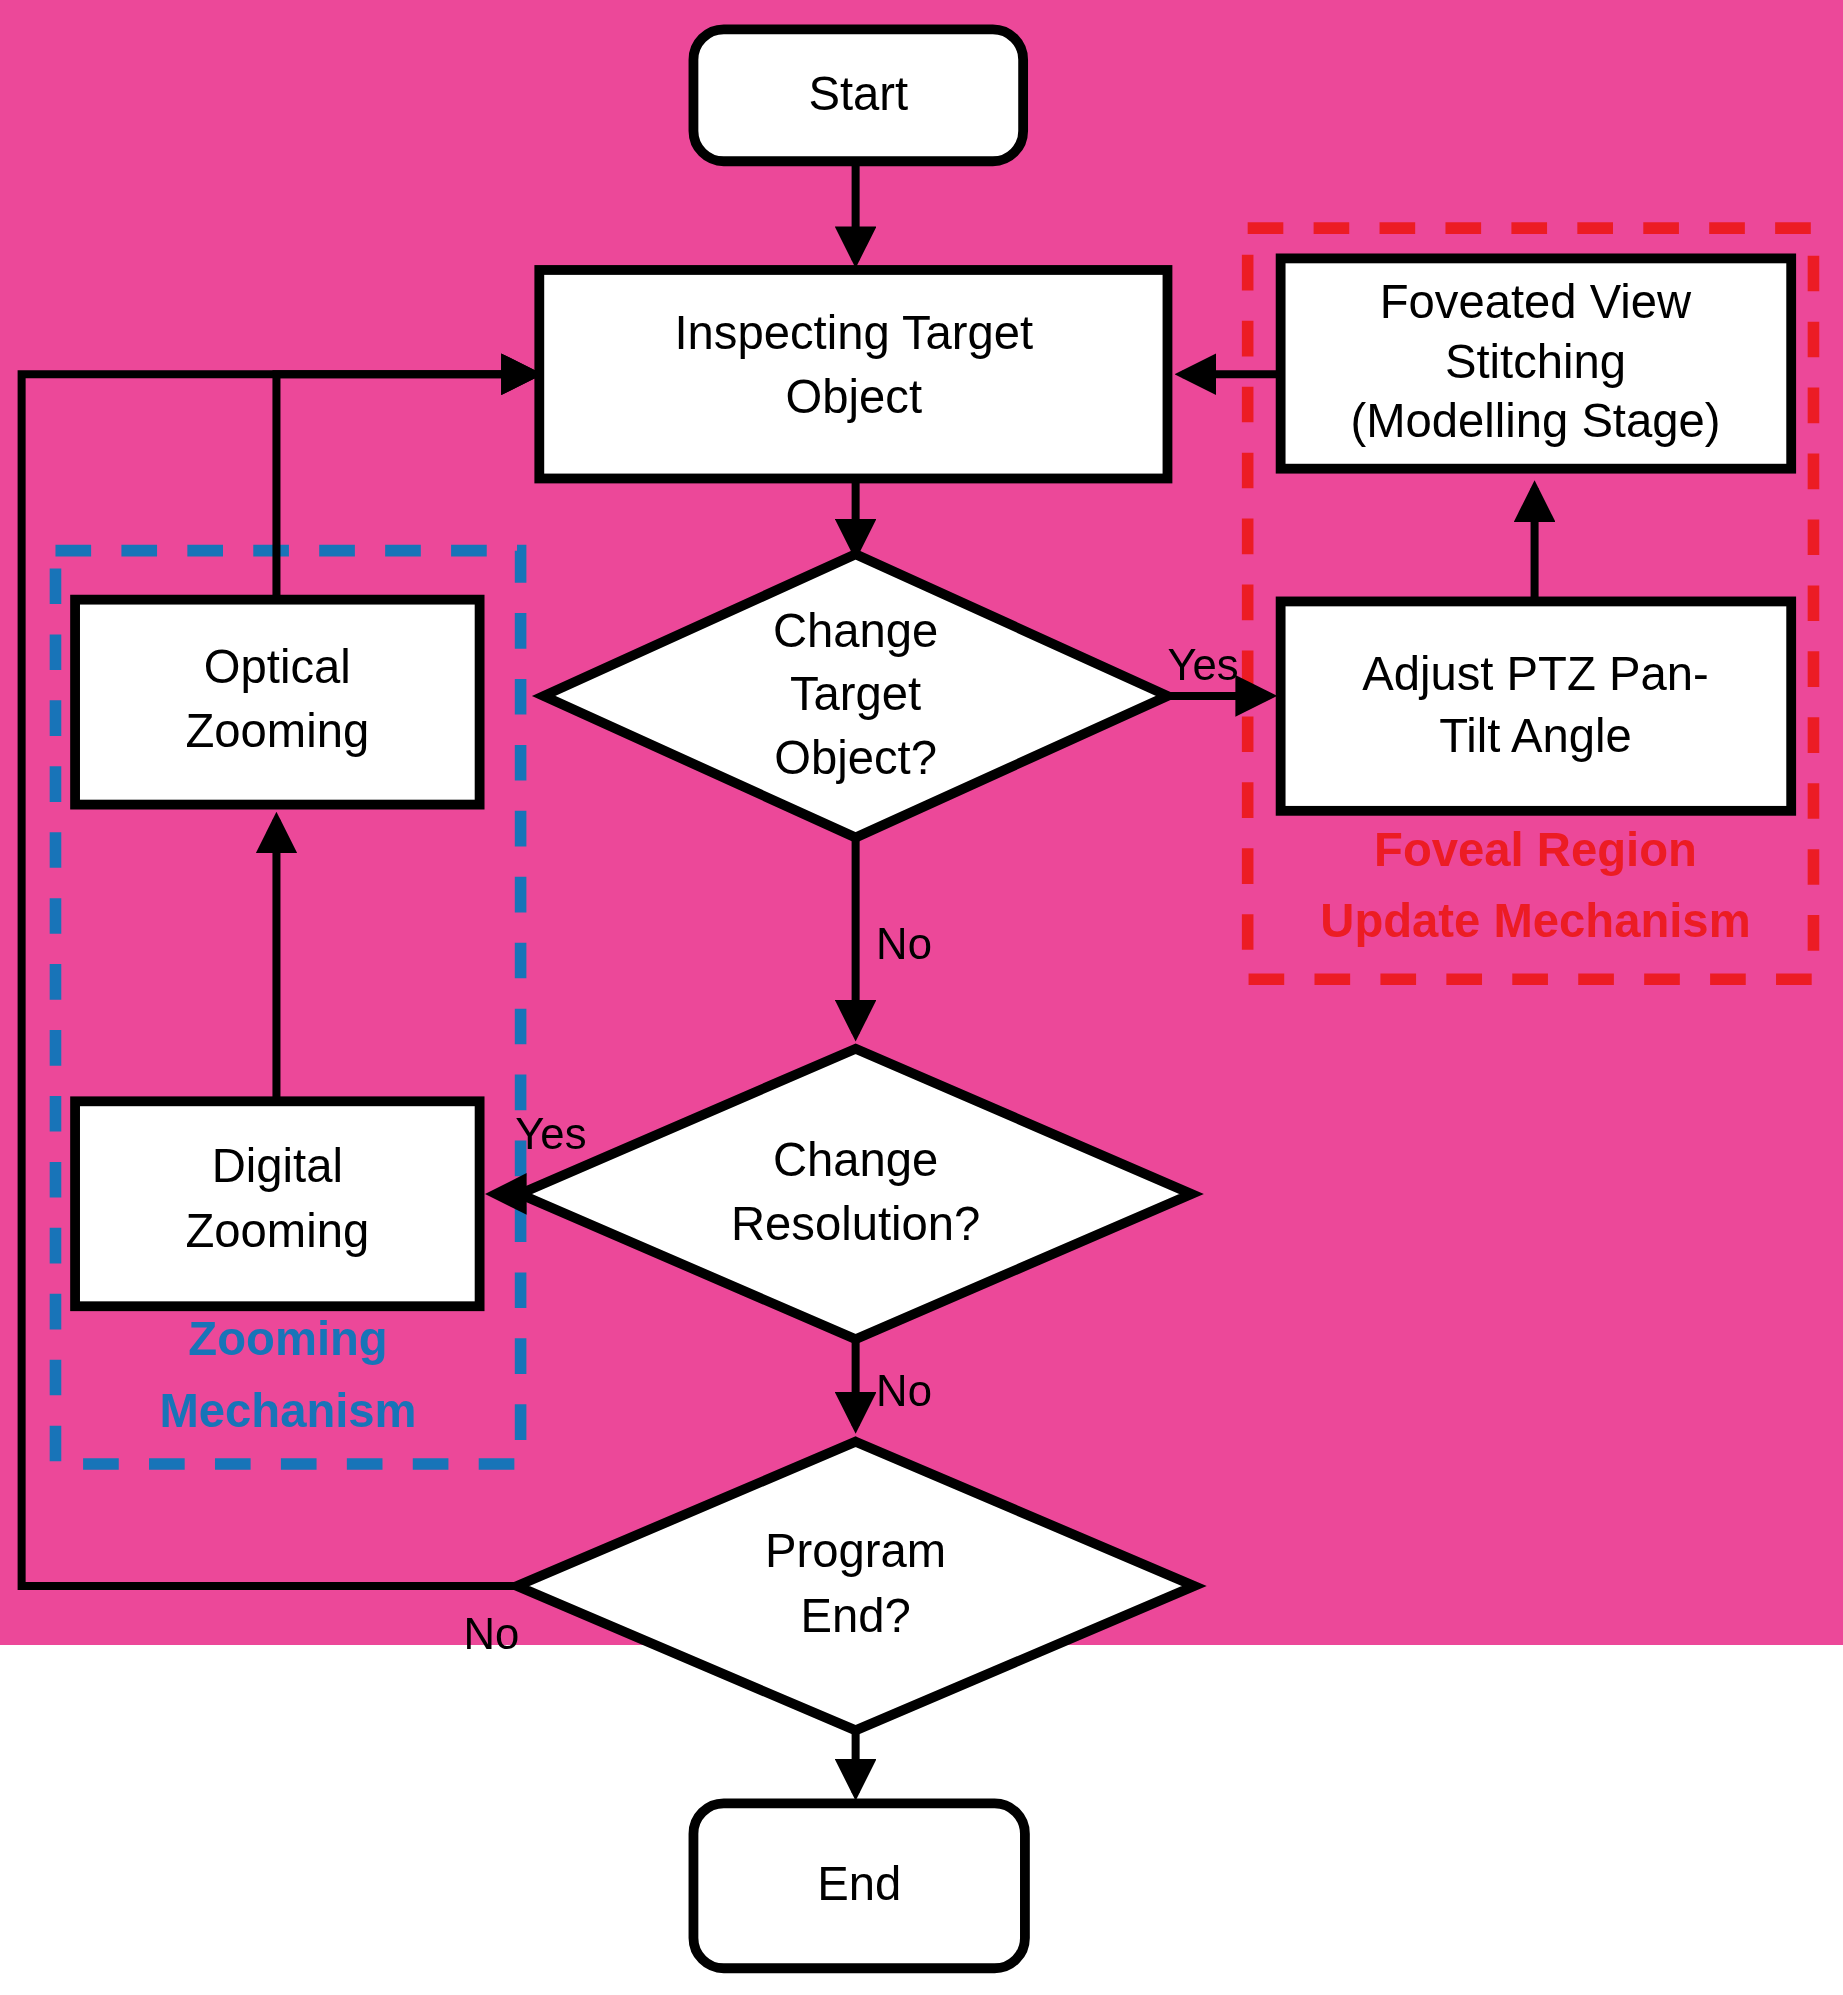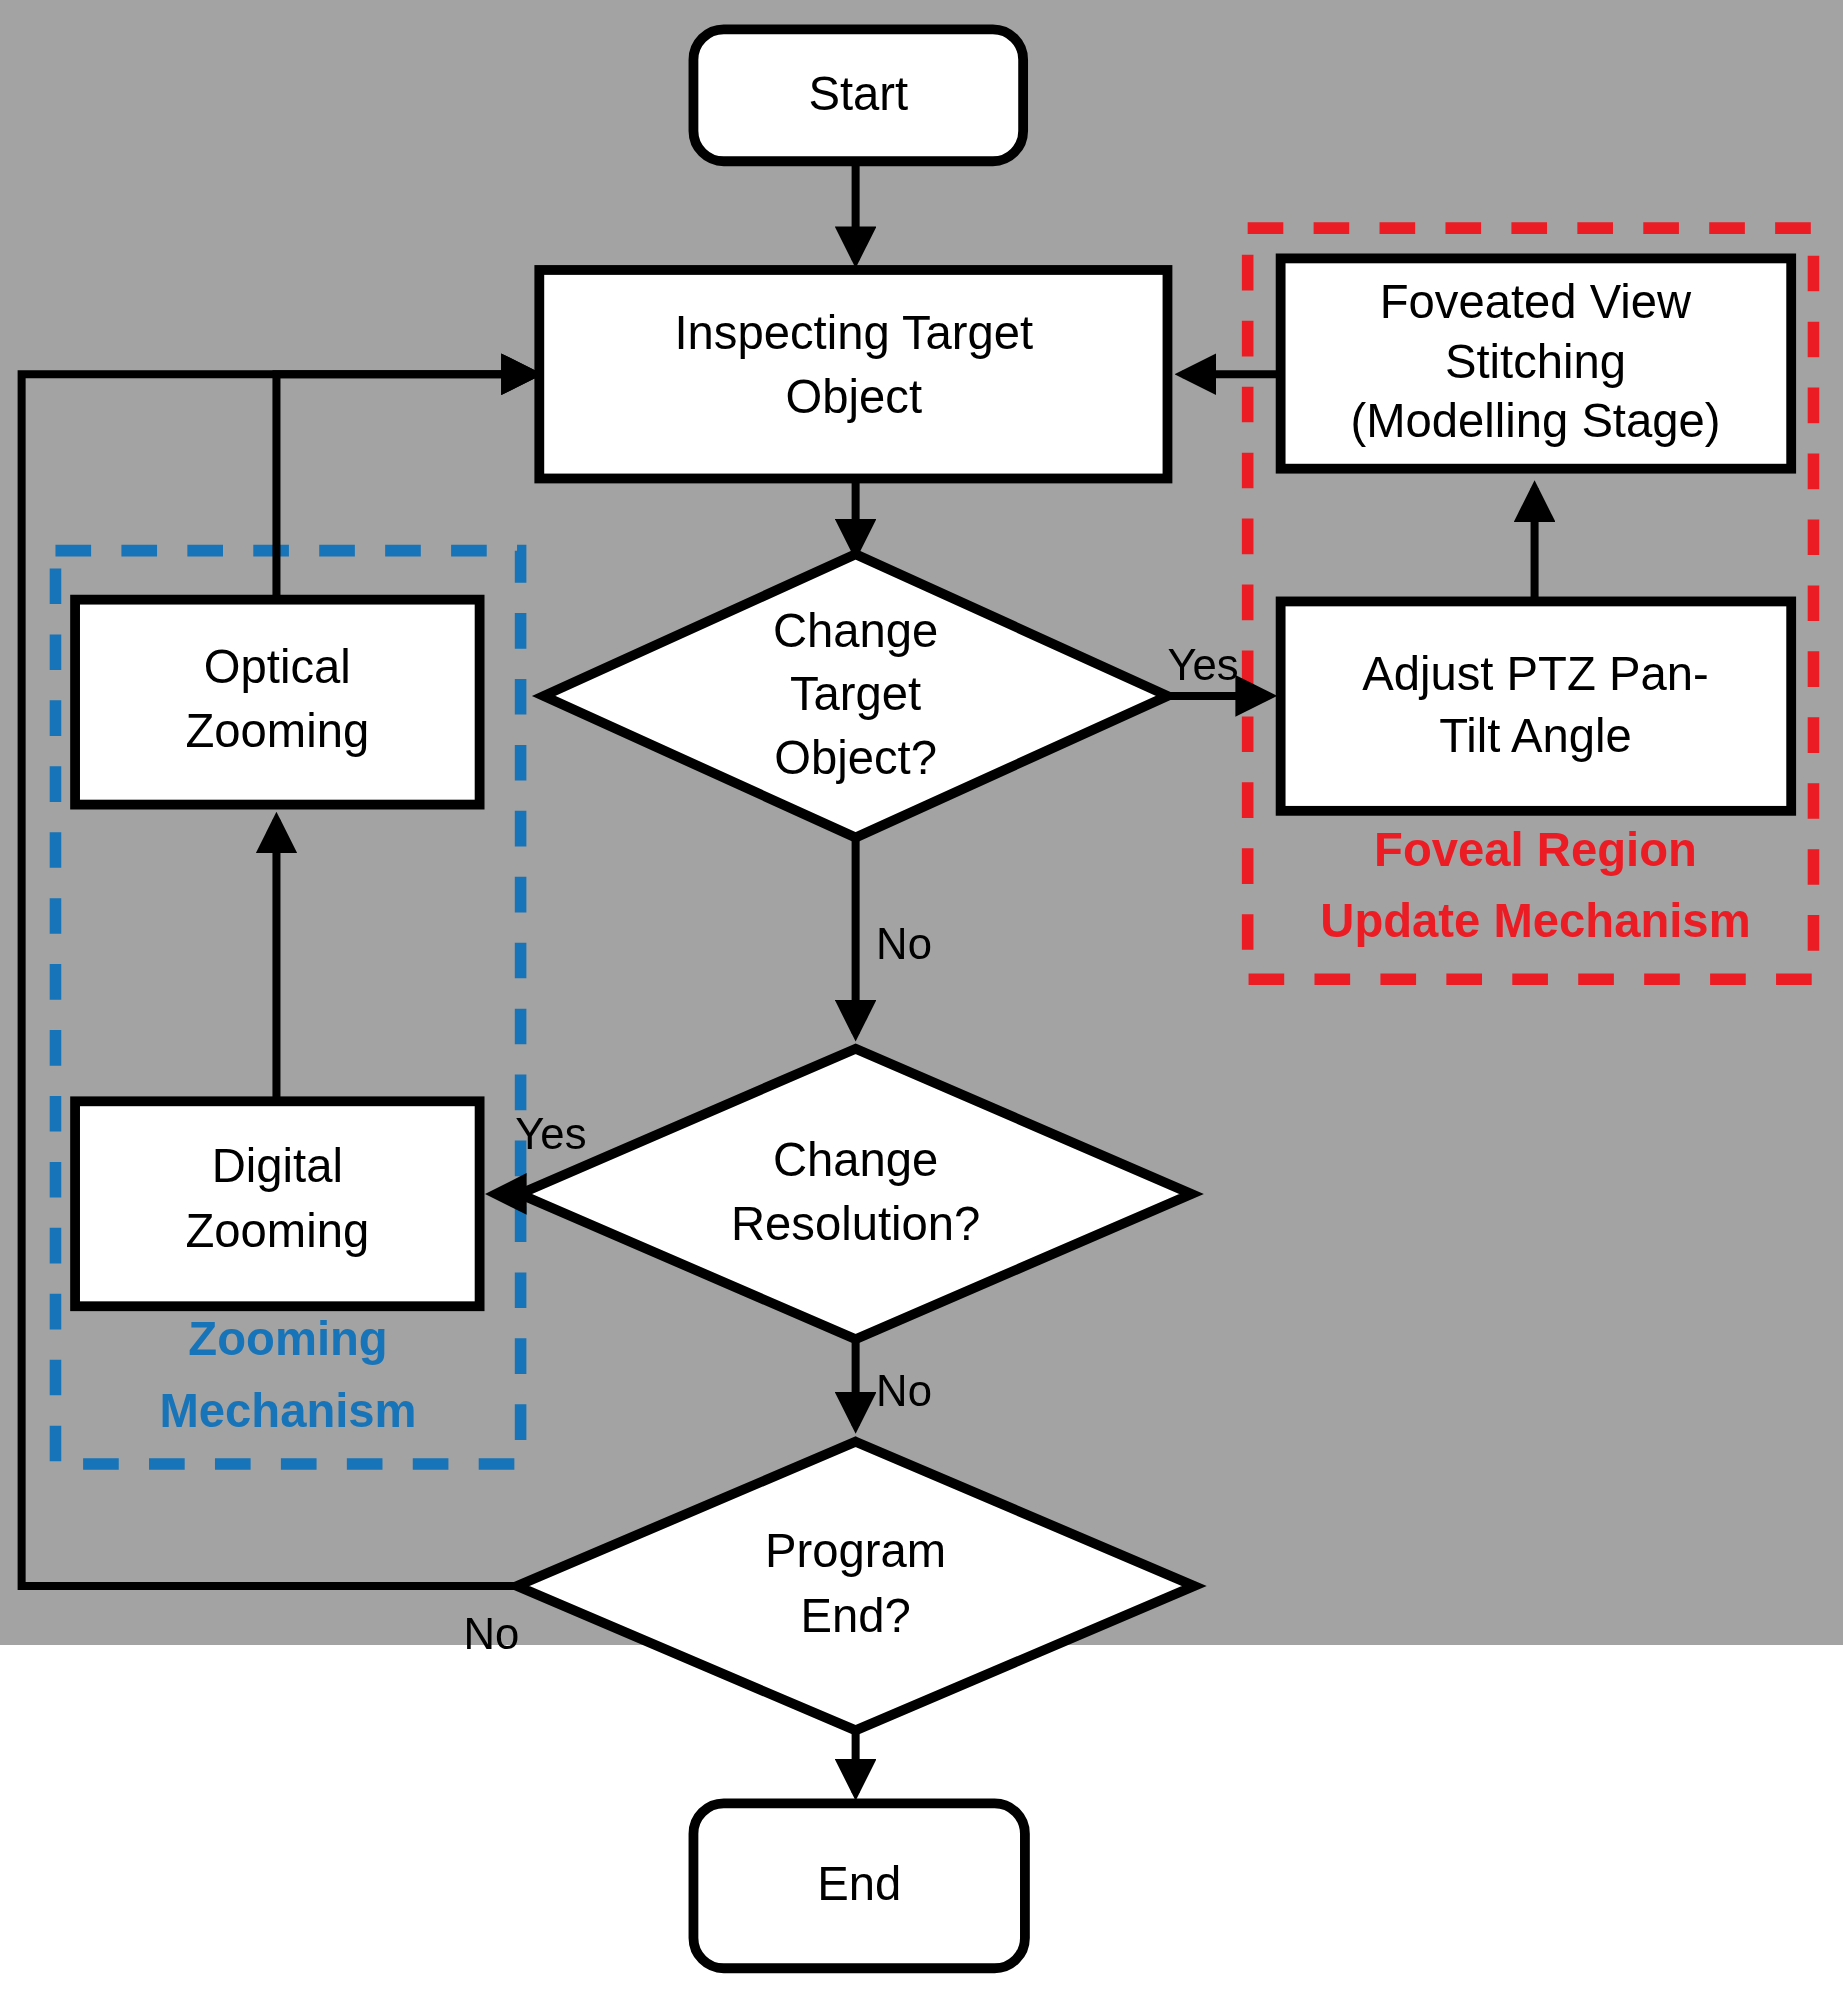--- a/index.html
+++ b/index.html
@@ -10,21 +10,21 @@
   body {
     width: 1844px;
     height: 1995px;
     font-family: "Liberation Sans", sans-serif;
     overflow: hidden;
   }
   #flow-root {
     position: relative;
     width: 1844px;
     height: 1645px;
-    background: #a3a3a3;
+    background: #ec4899;
     text-decoration: underline;
   }
   svg#flow-svg {
     position: absolute;
     top: 0;
     left: 0;
     width: 1844px;
     height: 1995px;
     display: block;
   }

